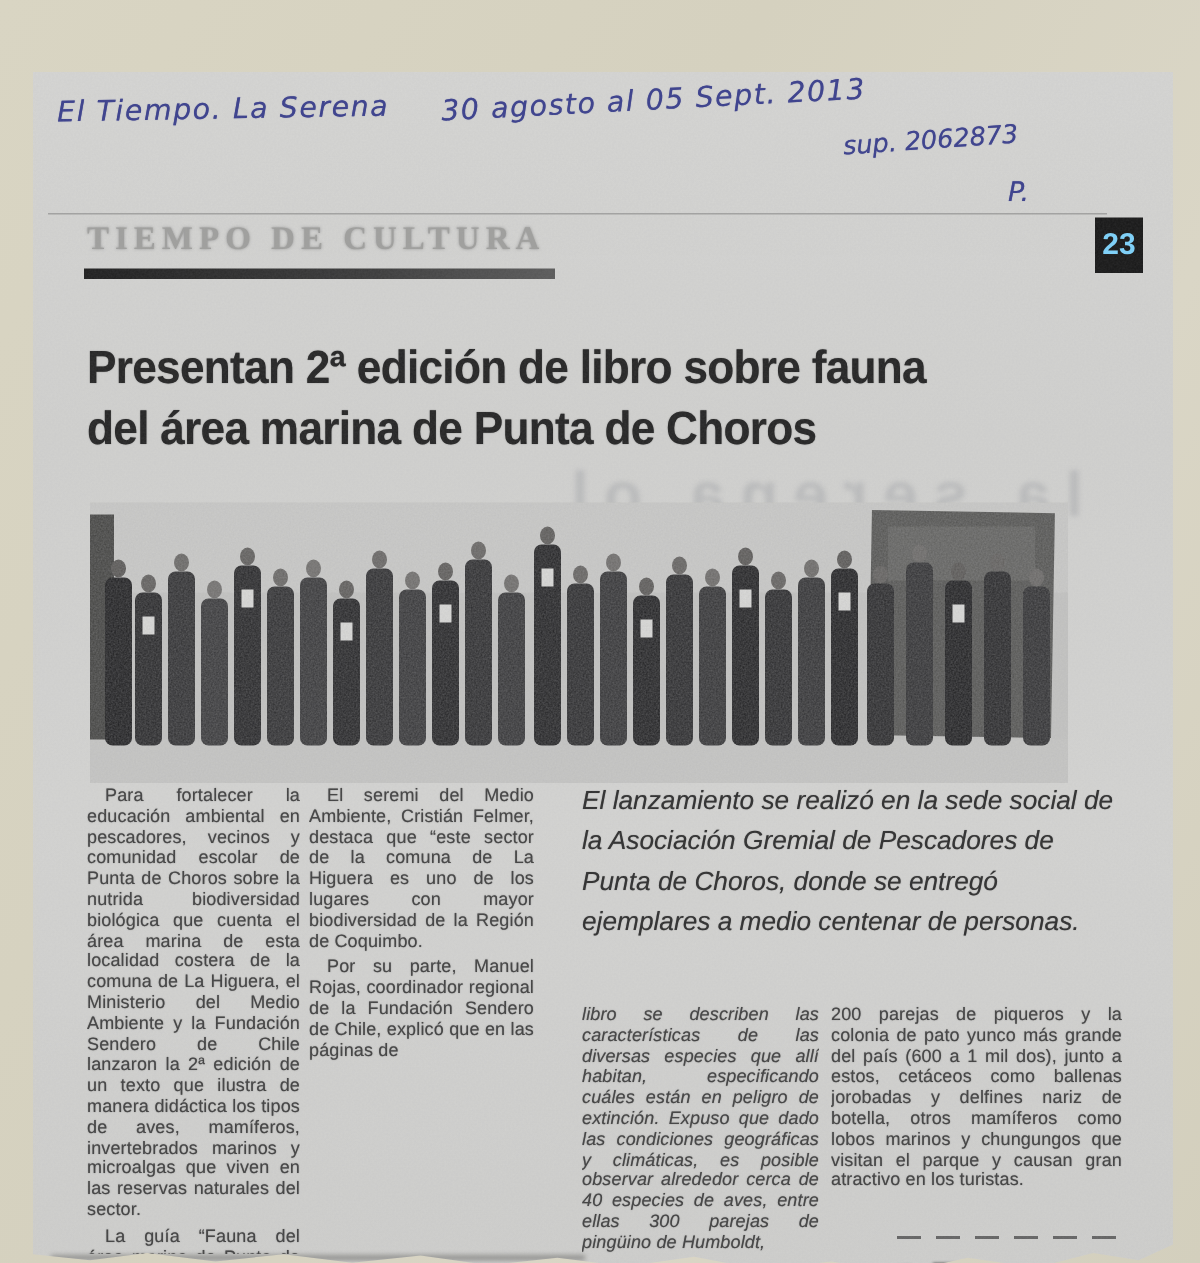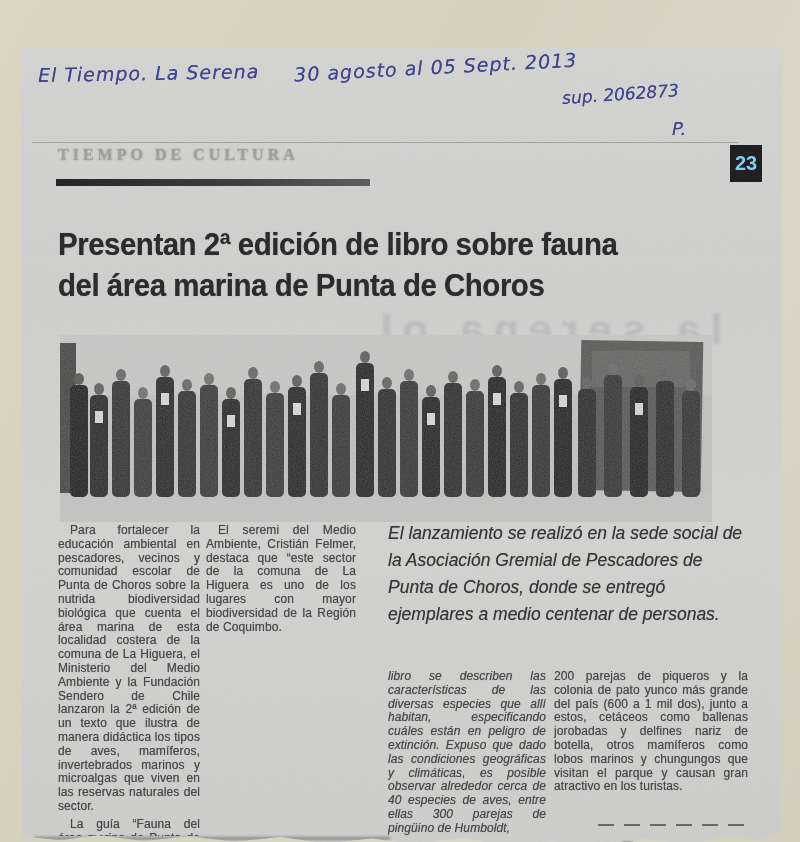--- a/index.html
+++ b/index.html
@@ -21,21 +21,21 @@
     font-family:"DejaVu Sans", sans-serif;
     text-shadow:0 0 .5px rgba(58,63,141,.8);
   }
   .hand-source{left:16px;top:14px;font-size:19px;transform:rotate(-1deg);letter-spacing:1px;}
   .hand-date{left:272px;top:8px;font-size:19px;transform:rotate(-3deg);letter-spacing:1px;}
   .hand-code{left:540px;top:36px;font-size:17px;transform:rotate(-4deg);}
   .hand-initial{left:650px;top:70px;font-size:18px;}
   .masthead-top-rule{position:absolute;left:10px;top:94px;width:706px;height:1px;background:#8f8f8d;opacity:.7;}
   .section-title{
     position:absolute;left:36px;top:98px;font-family:"Liberation Serif", serif;
-    font-size:16px;font-weight:bold;letter-spacing:4px;color:#a0a09e;
+    font-size:22px;font-weight:bold;letter-spacing:4px;color:#a0a09e;
     text-shadow:0 0 2px rgba(140,140,140,.9);filter:blur(.4px);
   }
   .section-underline{position:absolute;left:34px;top:131px;width:314px;height:7px;
     background:linear-gradient(90deg,#1d1d1d,#3a3a3a 60%,#5a5a5a);filter:blur(.4px);}
   .page-box{position:absolute;left:708px;top:97px;width:32px;height:37px;background:#171717;
     color:#7dd3fc;font-weight:bold;font-size:20px;display:flex;align-items:center;justify-content:center;
     font-family:"Liberation Sans", sans-serif;}
   .headline{
     position:absolute;left:36px;top:176px;width:706px;
     font-size:31px;line-height:41px;font-weight:bold;color:#242424;
@@ -242,20 +242,21 @@
 
   <div class="pull-quote">El lanzamiento se realizó en la sede social de la Asociación Gremial de Pescadores de Punta de Choros, donde se entregó ejemplares a medio centenar de personas.</div>
 
   <div class="col col1">
     <p class="indent">Para fortalecer la educación ambiental en pescadores, vecinos y comunidad escolar de Punta de Choros sobre la nutrida biodiversidad biológica que cuenta el área marina de esta localidad costera de la comuna de La Higuera, el Ministerio del Medio Ambiente y la Fundación Sendero de Chile lanzaron la 2ª edición de un texto que ilustra de manera didáctica los tipos de aves, mamíferos, invertebrados marinos y microalgas que viven en las reservas naturales del sector.</p>
     <p class="indent">La guía “Fauna del área marina de Punta de Choros” fue financiada por el Fondo</p>
   </div>
 
   <div class="col col2">
     <p class="indent">El seremi del Medio Ambiente, Cristián Felmer, destaca que “este sector de la comuna de La Higuera es uno de los lugares con mayor biodiversidad de la Región de Coquimbo.</p>
+    <p class="indent">Por su parte, Manuel Rojas, coordinador regional de la Fundación Sendero de Chile, explicó que en las páginas de</p>
   </div>
 
   <div class="col col3">
     <p>libro se describen las características de las diversas especies que allí habitan, especificando cuáles están en peligro de extinción. Expuso que dado las condiciones geográficas y climáticas, es posible observar alrededor cerca de 40 especies de aves, entre ellas 300 parejas de pingüino de Humboldt,</p>
   </div>
 
   <div class="col col4">
     <p>200 parejas de piqueros y la colonia de pato yunco más grande del país (600 a 1 mil dos), junto a estos, cetáceos como ballenas jorobadas y delfines nariz de botella, otros mamíferos como lobos marinos y chungungos que visitan el parque y causan gran atractivo en los turistas.</p>
   </div>
 

